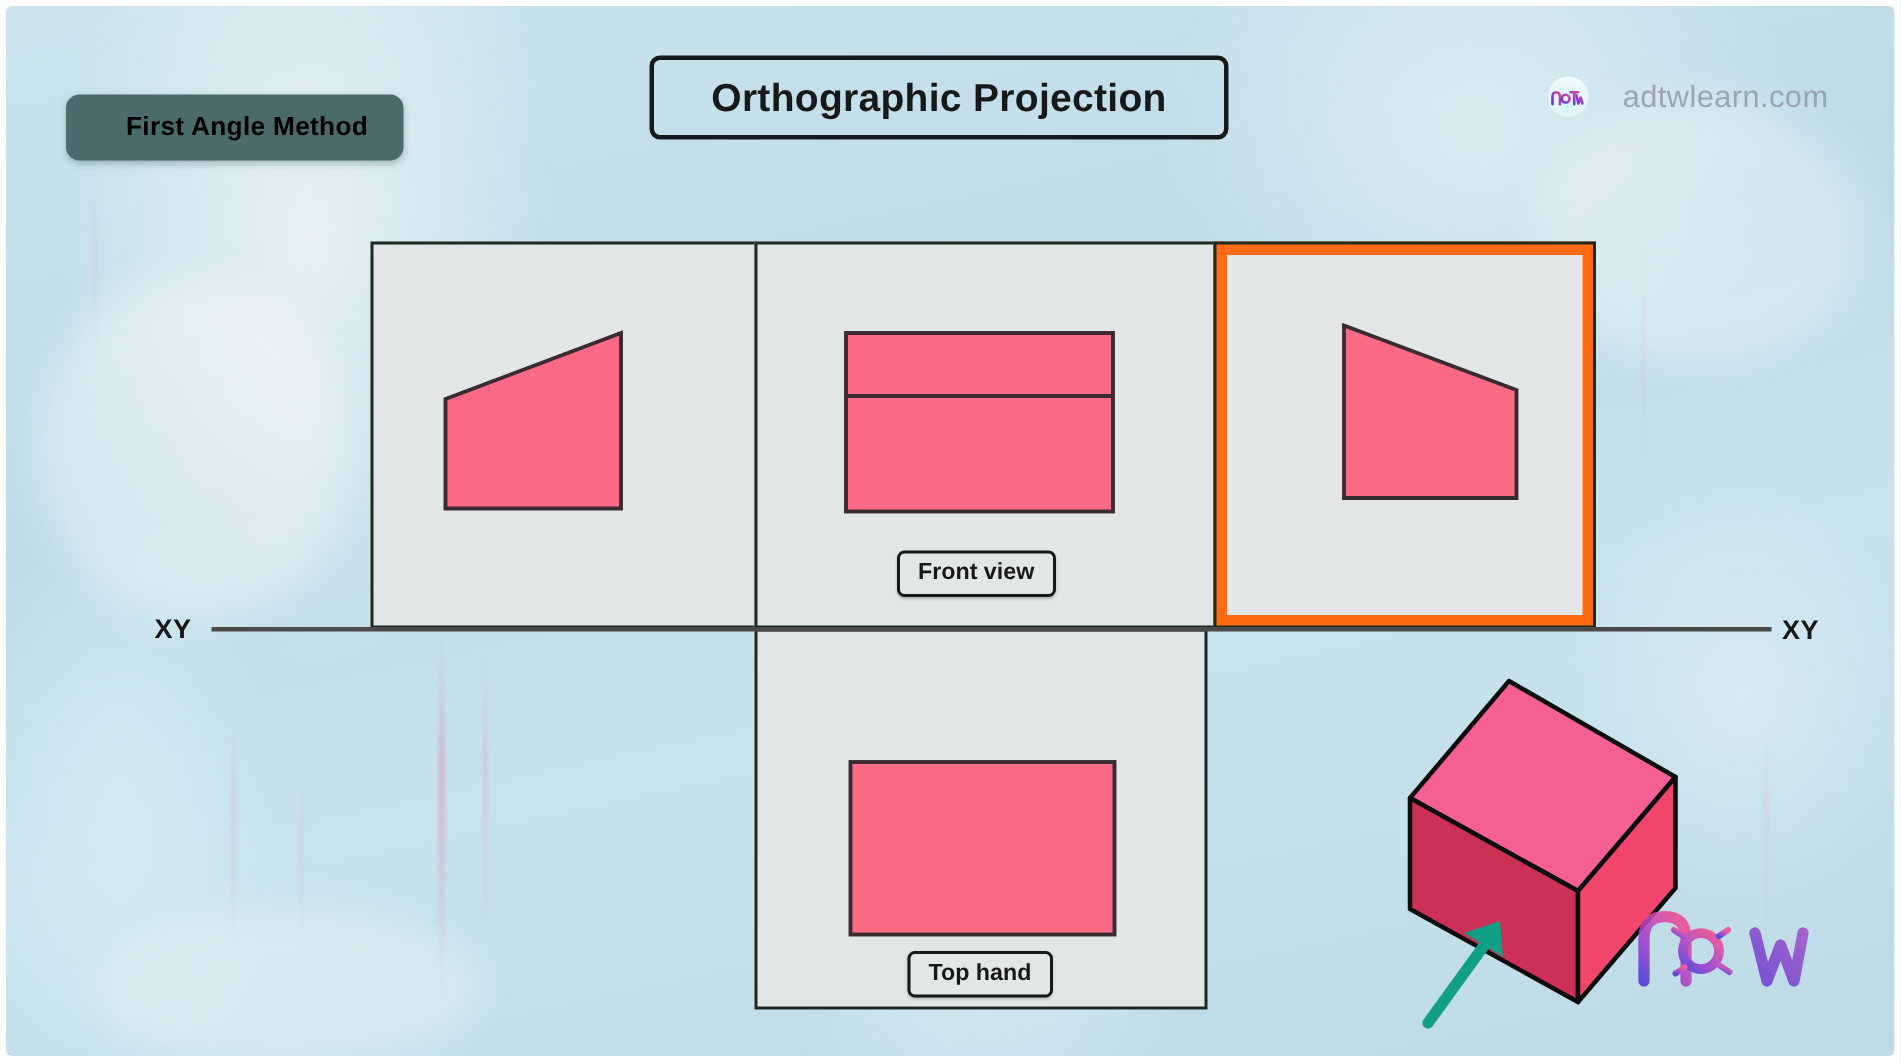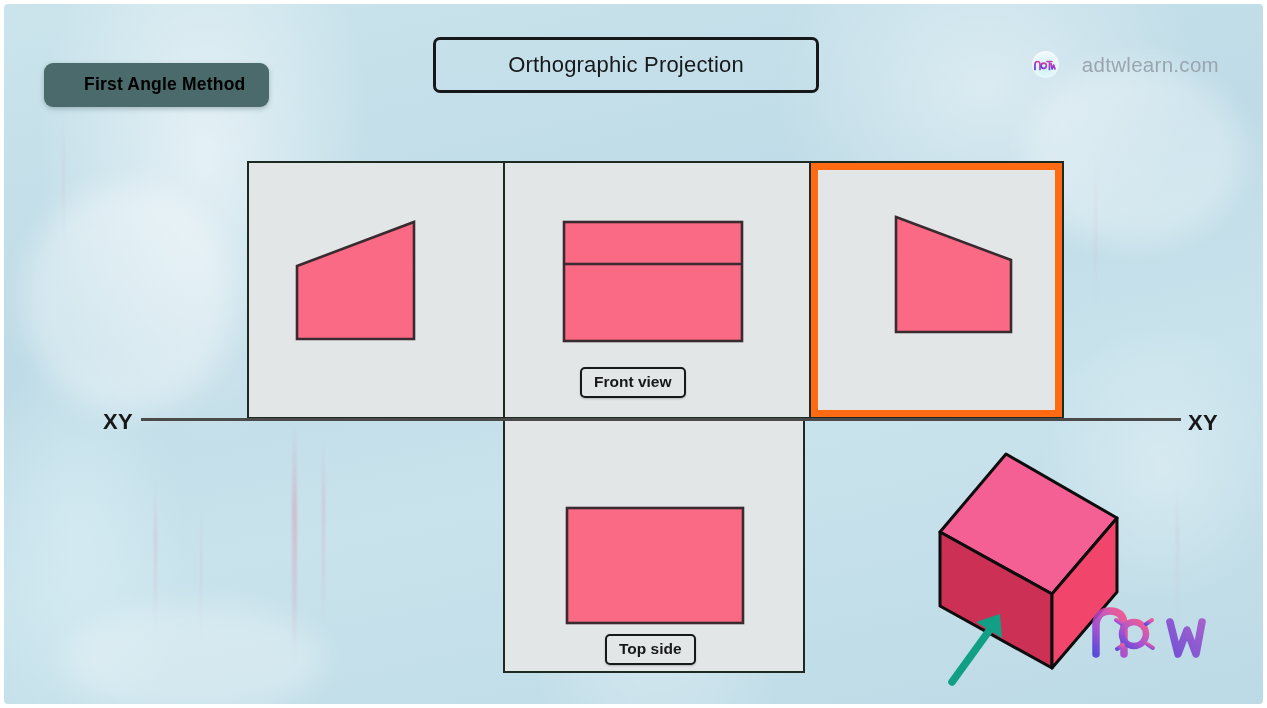--- a/index.html
+++ b/index.html
@@ -68,22 +68,22 @@
     top: 33px;
     width: 380px;
     height: 50px;
     border: 3px solid #17181a;
     border-radius: 7px;
     display: flex;
     align-items: center;
     justify-content: center;
   }
   #title-text {
-    font-size: 22px;
-    font-weight: normal;
+    font-size: 26px;
+    font-weight: bold;
     color: #17181a;
     letter-spacing: 0.2px;
     white-space: nowrap;
   }
   #credit-block {
     position: absolute;
     right: 44px;
     top: 42px;
     text-align: right;
     color: #9aa6ae;
@@ -156,21 +156,21 @@
   #xy-line {
     position: absolute;
     left: 137px;
     top: 414px;
     width: 1040px;
     height: 3px;
     background: #4a4a4a;
   }
   .xy-label {
     position: absolute;
-    font-size: 22px;
+    font-size: 18px;
     font-weight: bold;
     color: #17181a;
     letter-spacing: 0.4px;
   }
 
   svg { display: block; overflow: visible; }
 
   
   #watermark {
     position: absolute;
@@ -234,36 +234,36 @@
         <polygon points="48,103 165,59 165,176 48,176" fill="#fb6a85" stroke="#3a2b30" stroke-width="2.6" stroke-linejoin="miter"></polygon>
       </svg>
     </div>
 
     <div class="panel" id="panel-q2" style="left:499px; top:157px; width:308px; height:258px;">
       <svg width="304" height="254" viewBox="0 0 304 254">
         <rect x="59" y="59" width="178" height="119" fill="#fb6a85" stroke="#3a2b30" stroke-width="2.6"></rect>
         <line x1="59" y1="101" x2="237" y2="101" stroke="#3a2b30" stroke-width="2.6"></line>
       </svg>
     </div>
-    <div class="view-label" style="left:576px; top:363px;">Front view</div>
+    <div class="view-label" style="left:594px; top:363px;">Front view</div>
 
     <div id="panel-lhs-outer">
       <div id="panel-lhs-inner">
         <svg width="237" height="240" viewBox="0 0 237 240">
           <polygon points="78,47 193,90 193,162 78,162" fill="#fb6a85" stroke="#3a2b30" stroke-width="2.6" stroke-linejoin="miter"></polygon>
         </svg>
       </div>
     </div>
 
     <div class="panel" id="panel-q4" style="left:499px; top:415px; width:302px; height:254px;">
       <svg width="298" height="250" viewBox="0 0 298 250">
         <rect x="62" y="87" width="176" height="115" fill="#fb6a85" stroke="#3a2b30" stroke-width="2.6"></rect>
       </svg>
     </div>
-    <div class="view-label" style="left:601px; top:630px;">Top side</div>
+    <div class="view-label" style="left:601px; top:630px;">Top hand</div>
 
     <div id="xy-line"></div>
     <div class="xy-label" style="left:99px; top:405px;">XY</div>
     <div class="xy-label" style="left:1184px; top:406px;">XY</div>
 
     <svg style="position:absolute; left:918px; top:442px;" width="210" height="240" viewBox="0 0 210 240">
 
       <polygon points="84,8 195,72 130,148 18,86" fill="#f56094" stroke="#0d0d0d" stroke-width="3" stroke-linejoin="round"></polygon>
 
       <polygon points="18,86 130,148 130,222 18,160" fill="#cc3055" stroke="#0d0d0d" stroke-width="3" stroke-linejoin="round"></polygon>

